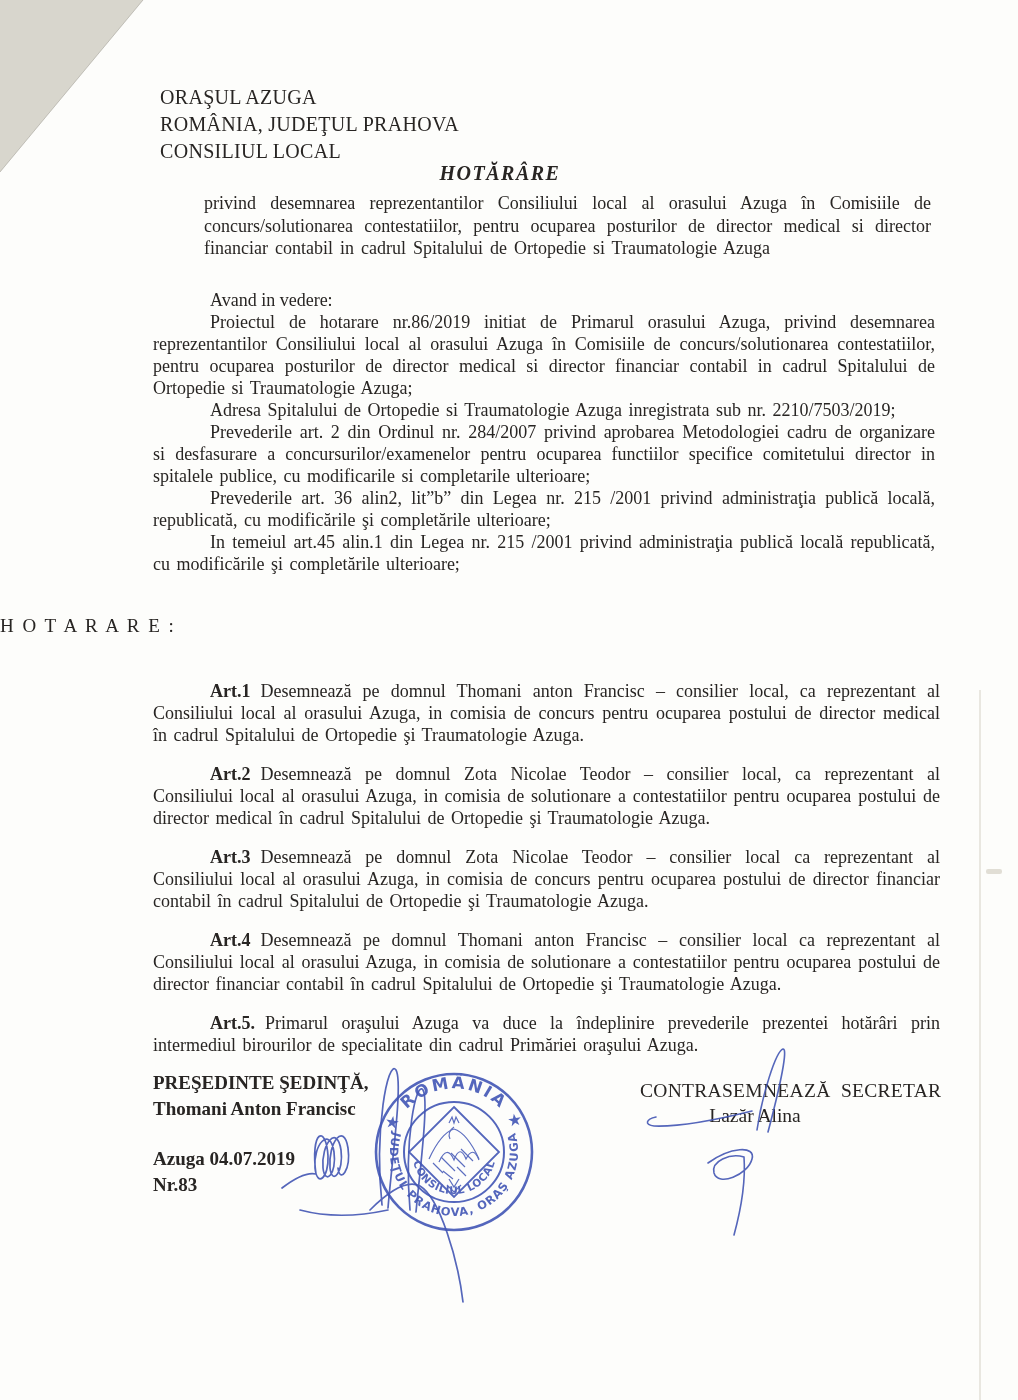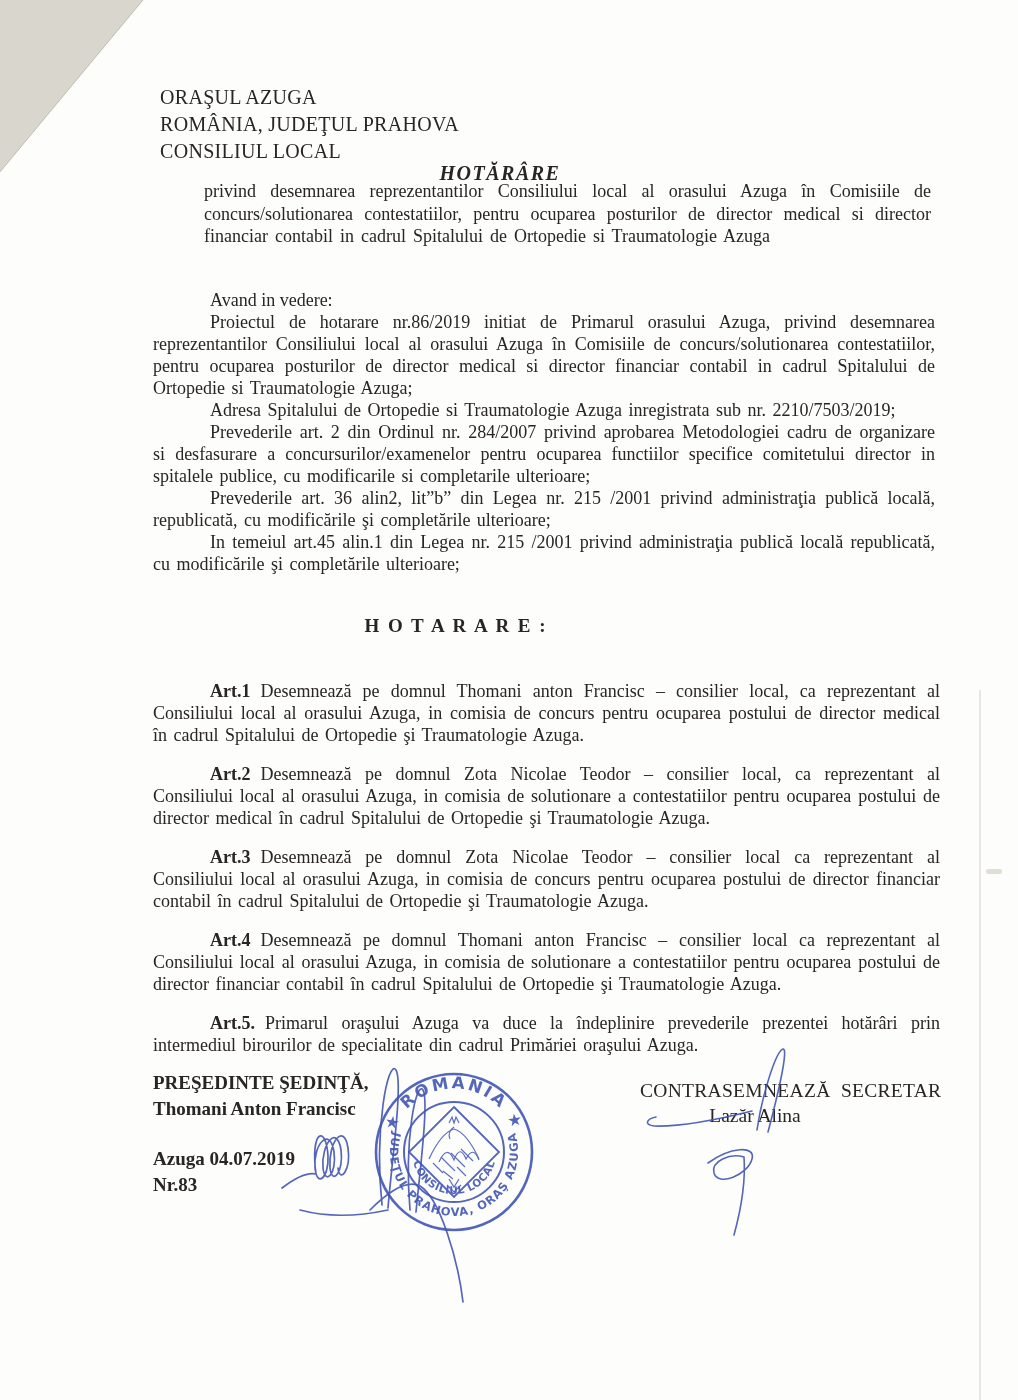--- a/index.html
+++ b/index.html
@@ -9,31 +9,31 @@
 
   
   .corner-svg{position:absolute;left:0;top:0;}
   .edge-line{position:absolute;left:979px;top:690px;width:2px;height:710px;background:#e9e7e0;}
   .edge-dash{position:absolute;left:986px;top:869px;width:16px;height:5px;background:#d9d6cc;border-radius:2px;opacity:.8;}
 
   
   .org{position:absolute;left:160px;top:84px;font-size:20px;line-height:27px;letter-spacing:.3px;}
   .title{position:absolute;left:0;top:162px;width:1000px;margin:0;text-align:center;
          font-size:20px;font-weight:bold;letter-spacing:1.5px;font-style:italic;}
-  .subtitle{position:absolute;left:204px;top:180px;width:727px;margin:0;
+  .subtitle{position:absolute;left:204px;top:192px;width:727px;margin:0;
             font-size:18px;line-height:22.5px;text-align:justify;word-spacing:2.5px;}
 
   
   .preamble{position:absolute;left:153px;top:289px;width:782px;font-size:18px;line-height:22px;}
   .preamble p{margin:0;text-indent:57px;}
   .just{text-align:justify;word-spacing:2px;}
   .adopt{font-weight:bold;text-indent:42px !important;letter-spacing:.2px;}
 
-  .decision{position:absolute;left:0;top:615px;width:912px;margin:0;text-align:center;
-            font-size:19px;font-weight:bold;letter-spacing:2px;}
+  .decision{position:absolute;left:0;top:615px;width:912px;margin:0;text-align:left;
+            font-size:19px;font-weight:normal;letter-spacing:2px;}
 
   
   .articles{position:absolute;left:153px;top:680px;width:787px;font-size:18px;line-height:22px;}
   .articles p{margin:0 0 17px 0;text-indent:57px;text-align:justify;word-spacing:2px;}
   .alabel{font-weight:bold;margin-right:10px;font-family:Liberation Serif, serif;}
 
   
   .sig-left{position:absolute;left:153px;top:1070px;font-size:19px;font-weight:bold;line-height:26px;}
   .sig-left .gap{height:24px;}
   .sig-right{position:absolute;left:640px;top:1080px;width:290px;font-size:19.5px;font-weight:normal;}

